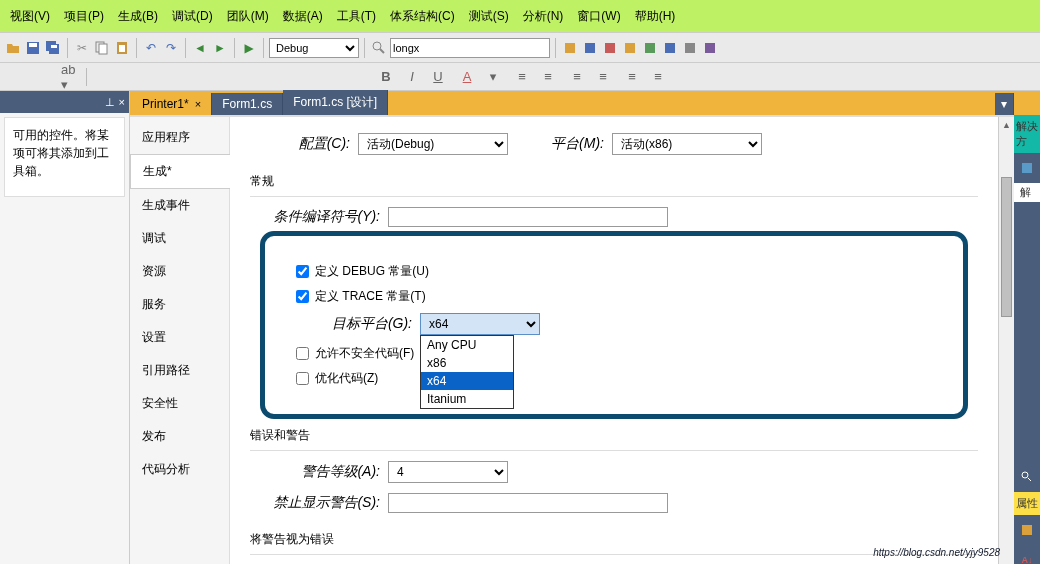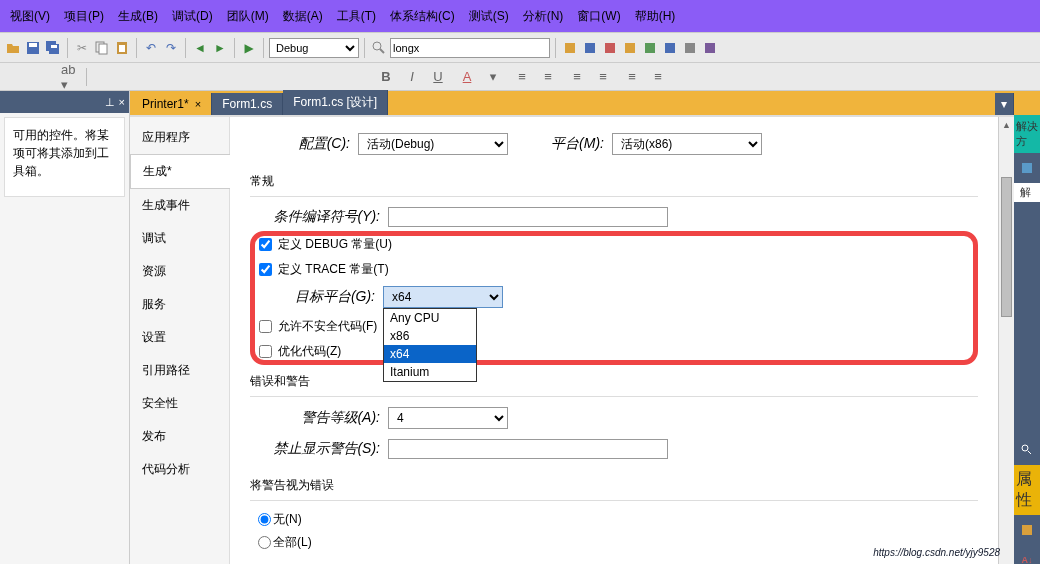--- a/index.html
+++ b/index.html
@@ -1,18 +1,18 @@
 <!DOCTYPE html>
 <html><head>
   <meta charset="utf-8">
   <style>
     * { margin: 0; padding: 0; box-sizing: border-box; font-family: "Microsoft YaHei", sans-serif; }
     body { background: #fff; font-size: 12px; overflow: hidden; width: 1040px; height: 564px; }
     
-    .menubar { background: #8b5cf6; height: 22px; display: flex; align-items: center; padding: 16px 4px; gap: 2px; border-bottom: 1px solid #ccc; }
+    .menubar { background: #bef264; height: 22px; display: flex; align-items: center; padding: 16px 4px; gap: 2px; border-bottom: 1px solid #ccc; }
     .menubar span { padding: 2px 6px; cursor: pointer; }
     
     .toolbar { background: #eaeaea; height: 30px; display: flex; align-items: center; padding: 0 4px; gap: 2px; border-bottom: 1px solid #ccc; }
     .toolbar .sep { width: 1px; height: 20px; background: #bbb; margin: 0 3px; }
     .tb-icon { width: 18px; height: 18px; display: inline-flex; align-items: center; justify-content: center; cursor: pointer; padding: 2px; }
     .tb-select { height: 20px; font-size: 11px; border: 1px solid #999; background: #fff; padding: 0 2px; }
     
     .toolbar2 { background: #eaeaea; height: 28px; display: flex; align-items: center; padding: 0 60px; gap: 4px; border-bottom: 1px solid #ccc; }
     .fmt-btn { width: 22px; height: 20px; display: inline-flex; align-items: center; justify-content: center; border: 1px solid transparent; cursor: pointer; font-size: 13px; color: #666; }
     .fmt-btn.sep-after { margin-right: 3px; }
@@ -41,21 +41,21 @@
     .prop-label { width: 100px; text-align: right; font-size: 14px; font-style: italic; }
     .prop-select { width: 150px; height: 22px; font-size: 12px; border: 1px solid #999; background: #fff; padding: 0 4px; }
     .prop-select.active { background: #d4e4f7; border-color: #5b8fc7; }
     
     .section-title { font-size: 12px; padding: 8px 0 6px 0; border-bottom: 1px solid #ddd; margin-bottom: 10px; }
     
     .checkbox-row { display: flex; align-items: center; gap: 6px; margin-bottom: 8px; padding-left: 4px; }
     .checkbox-row input { width: 13px; height: 13px; }
     .checkbox-row label { font-size: 12px; }
     
-    .redbox { border: 5px solid #ef4444; border-radius: 14px; padding: 0; margin: 4px 0; }
+    .redbox { border: 5px solid #0c4a6e; border-radius: 14px; padding: 27px; margin: 4px 10px; }
     
     .dropdown-open { position: absolute; background: #fff; border: 1px solid #333; width: 94px; font-size: 12px; z-index: 10; }
     .dropdown-open div { padding: 2px 6px; cursor: pointer; }
     .dropdown-open div.selected { background: #0a64c8; color: #fff; }
     
     .radio-row { display: flex; align-items: center; gap: 2px; margin-bottom: 6px; padding-left: 8px; }
     .radio-row input { width: 13px; height: 13px; }
     
     .right-pane { width: 26px; background: #4a5d7a; display: flex; flex-direction: column; }
     .right-header { height: 24px; background: #f0b43c; }
@@ -332,21 +332,21 @@
         </svg>
       </div>
     <div style="padding:2px 6px;font-size:11px;background:#fff;color:#333">解</div>
     <div style="flex:1"></div>
     <div class="right-icon">
         <svg width="14" height="14">
           <circle fill="none" stroke="#fff" cx="5" cy="5" r="3"></circle>
           <line stroke="#fff" x1="8" y1="8" x2="11" y2="11"></line>
         </svg>
       </div>
-    <div style="background:#eab308;padding:4px 2px;font-size:16px;color:#333">属性</div>
+    <div style="background:#fde047;padding:4px 2px;font-size:11px;color:#333">属性</div>
     <div class="right-icon">
         <svg width="14" height="14">
           <rect fill="#d9a03c" x="2" y="2" width="10" height="10"></rect>
         </svg>
       </div>
     <div class="right-icon" style="font-size:9px;color:#c85a5a;font-weight:bold">A↓</div>
   </div>
 </div>
 
 <div class="watermark">https://blog.csdn.net/yjy9528</div>

